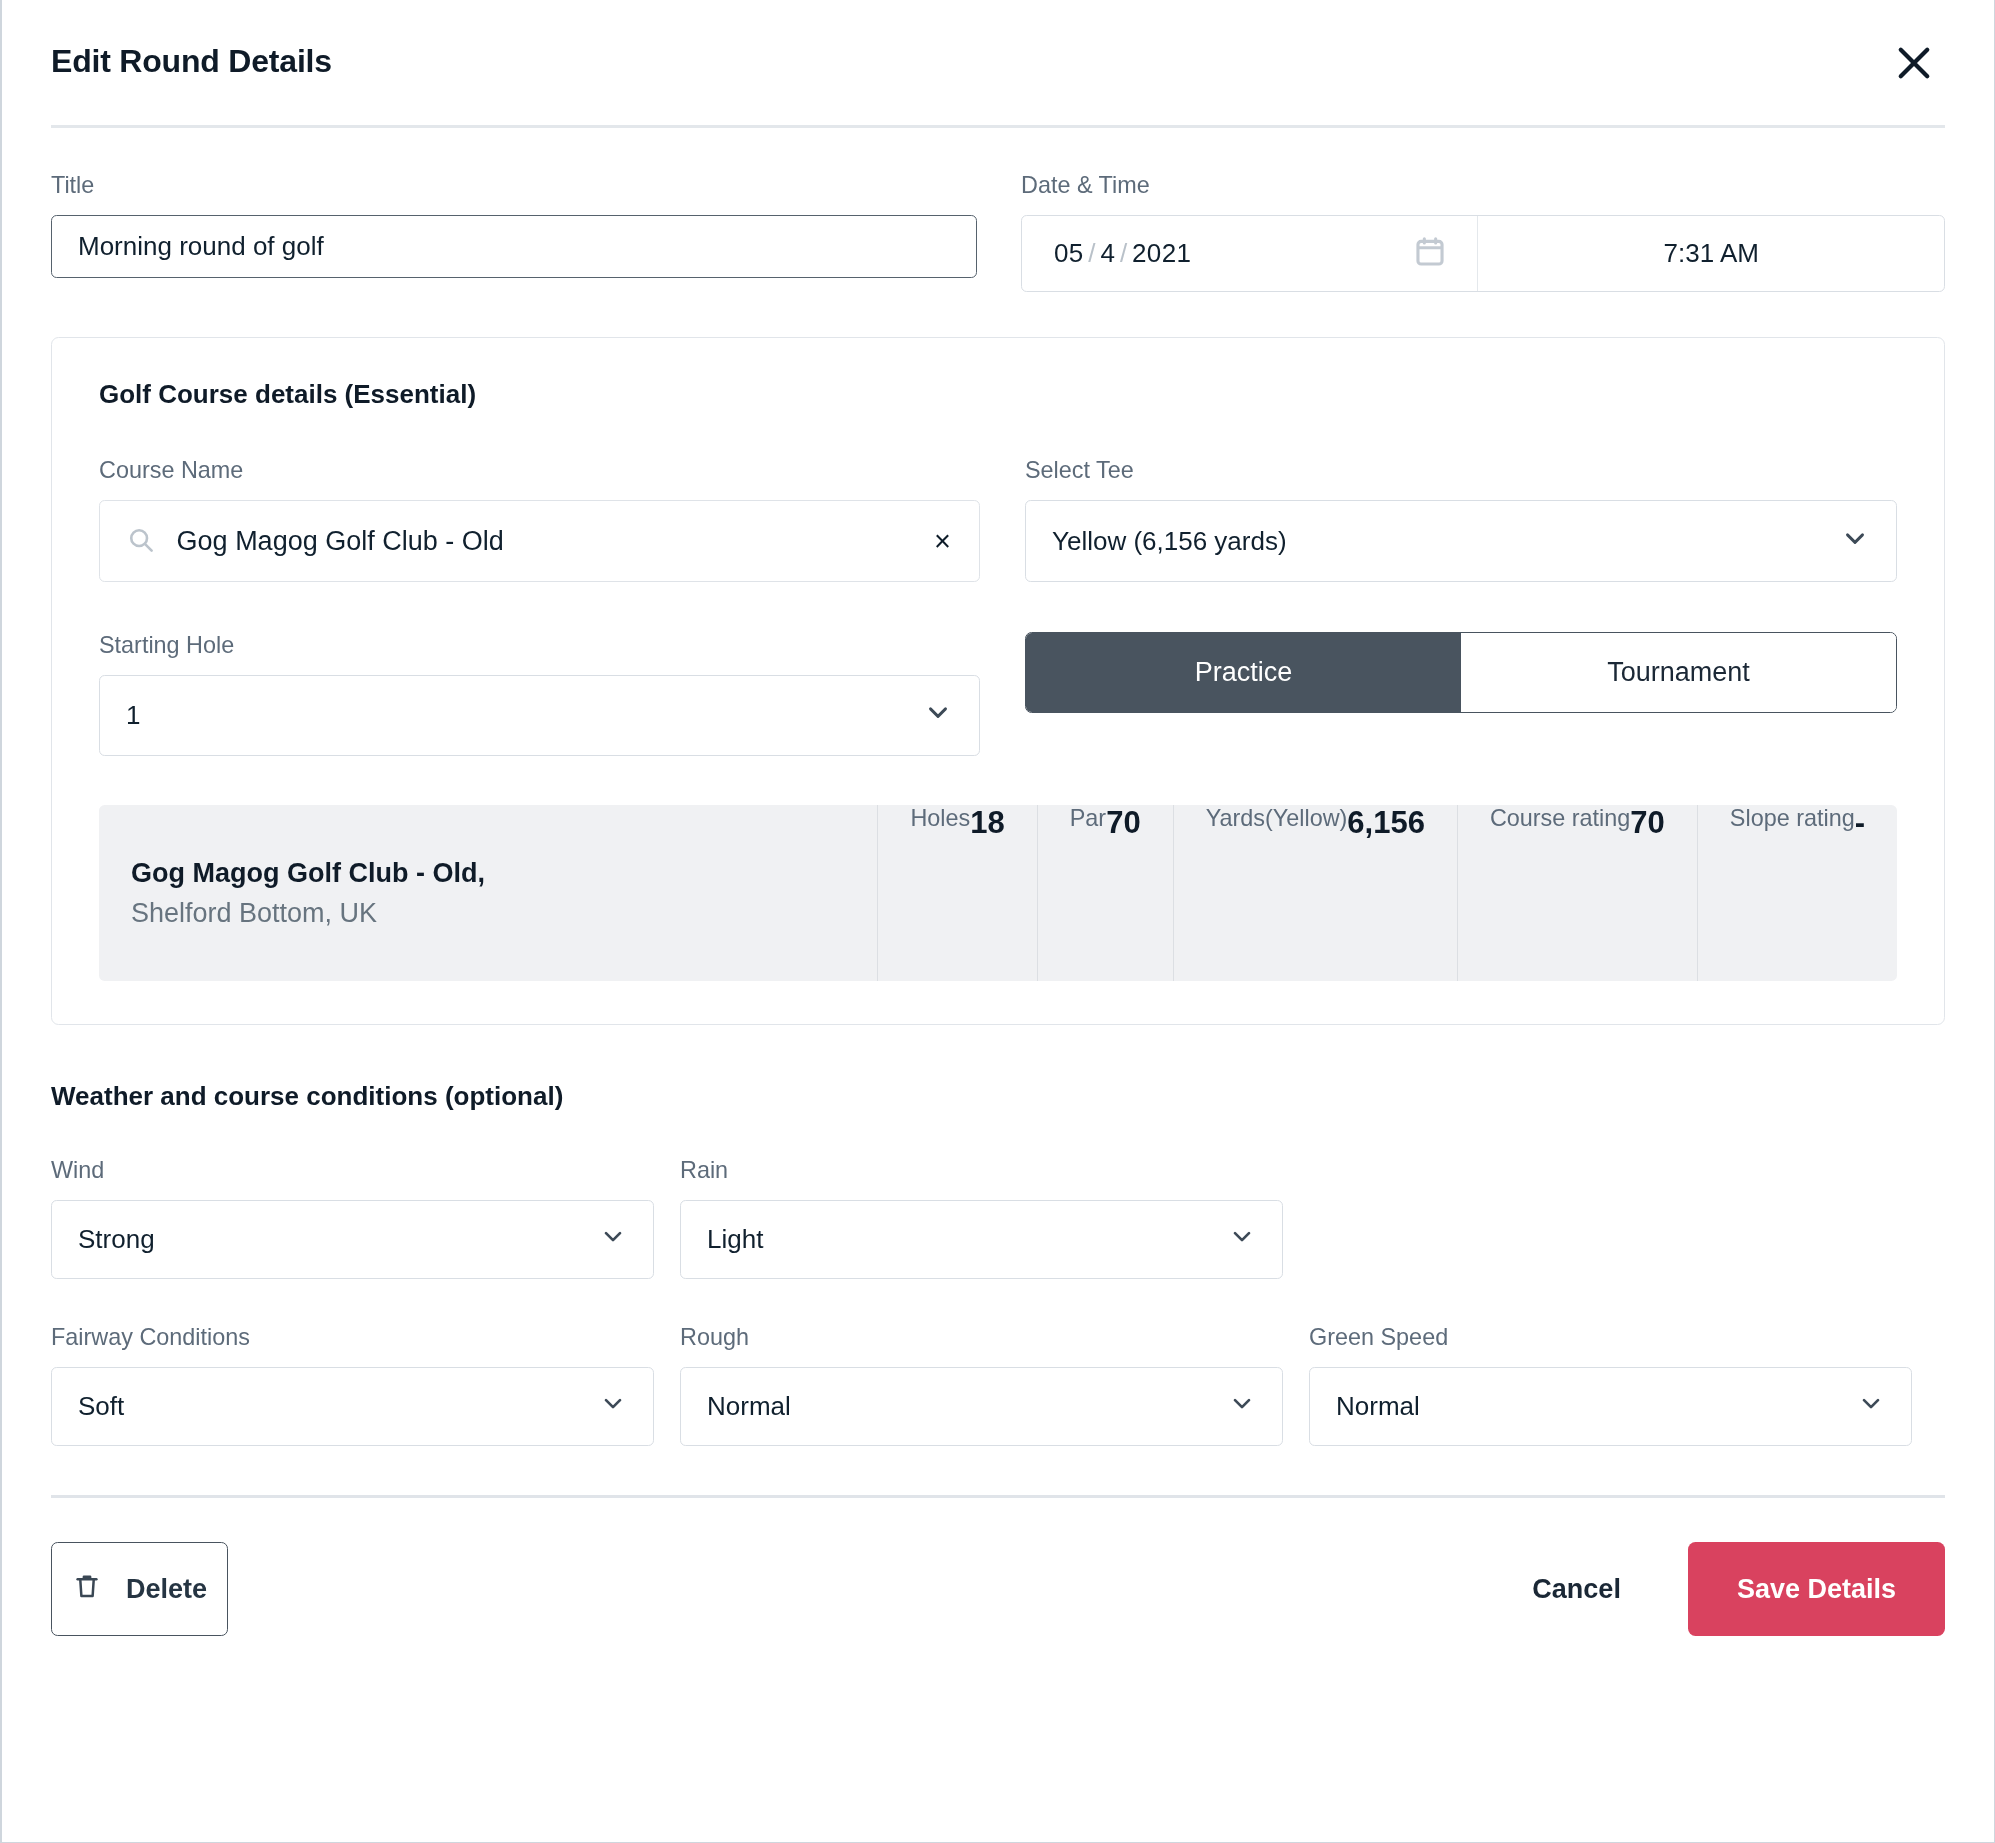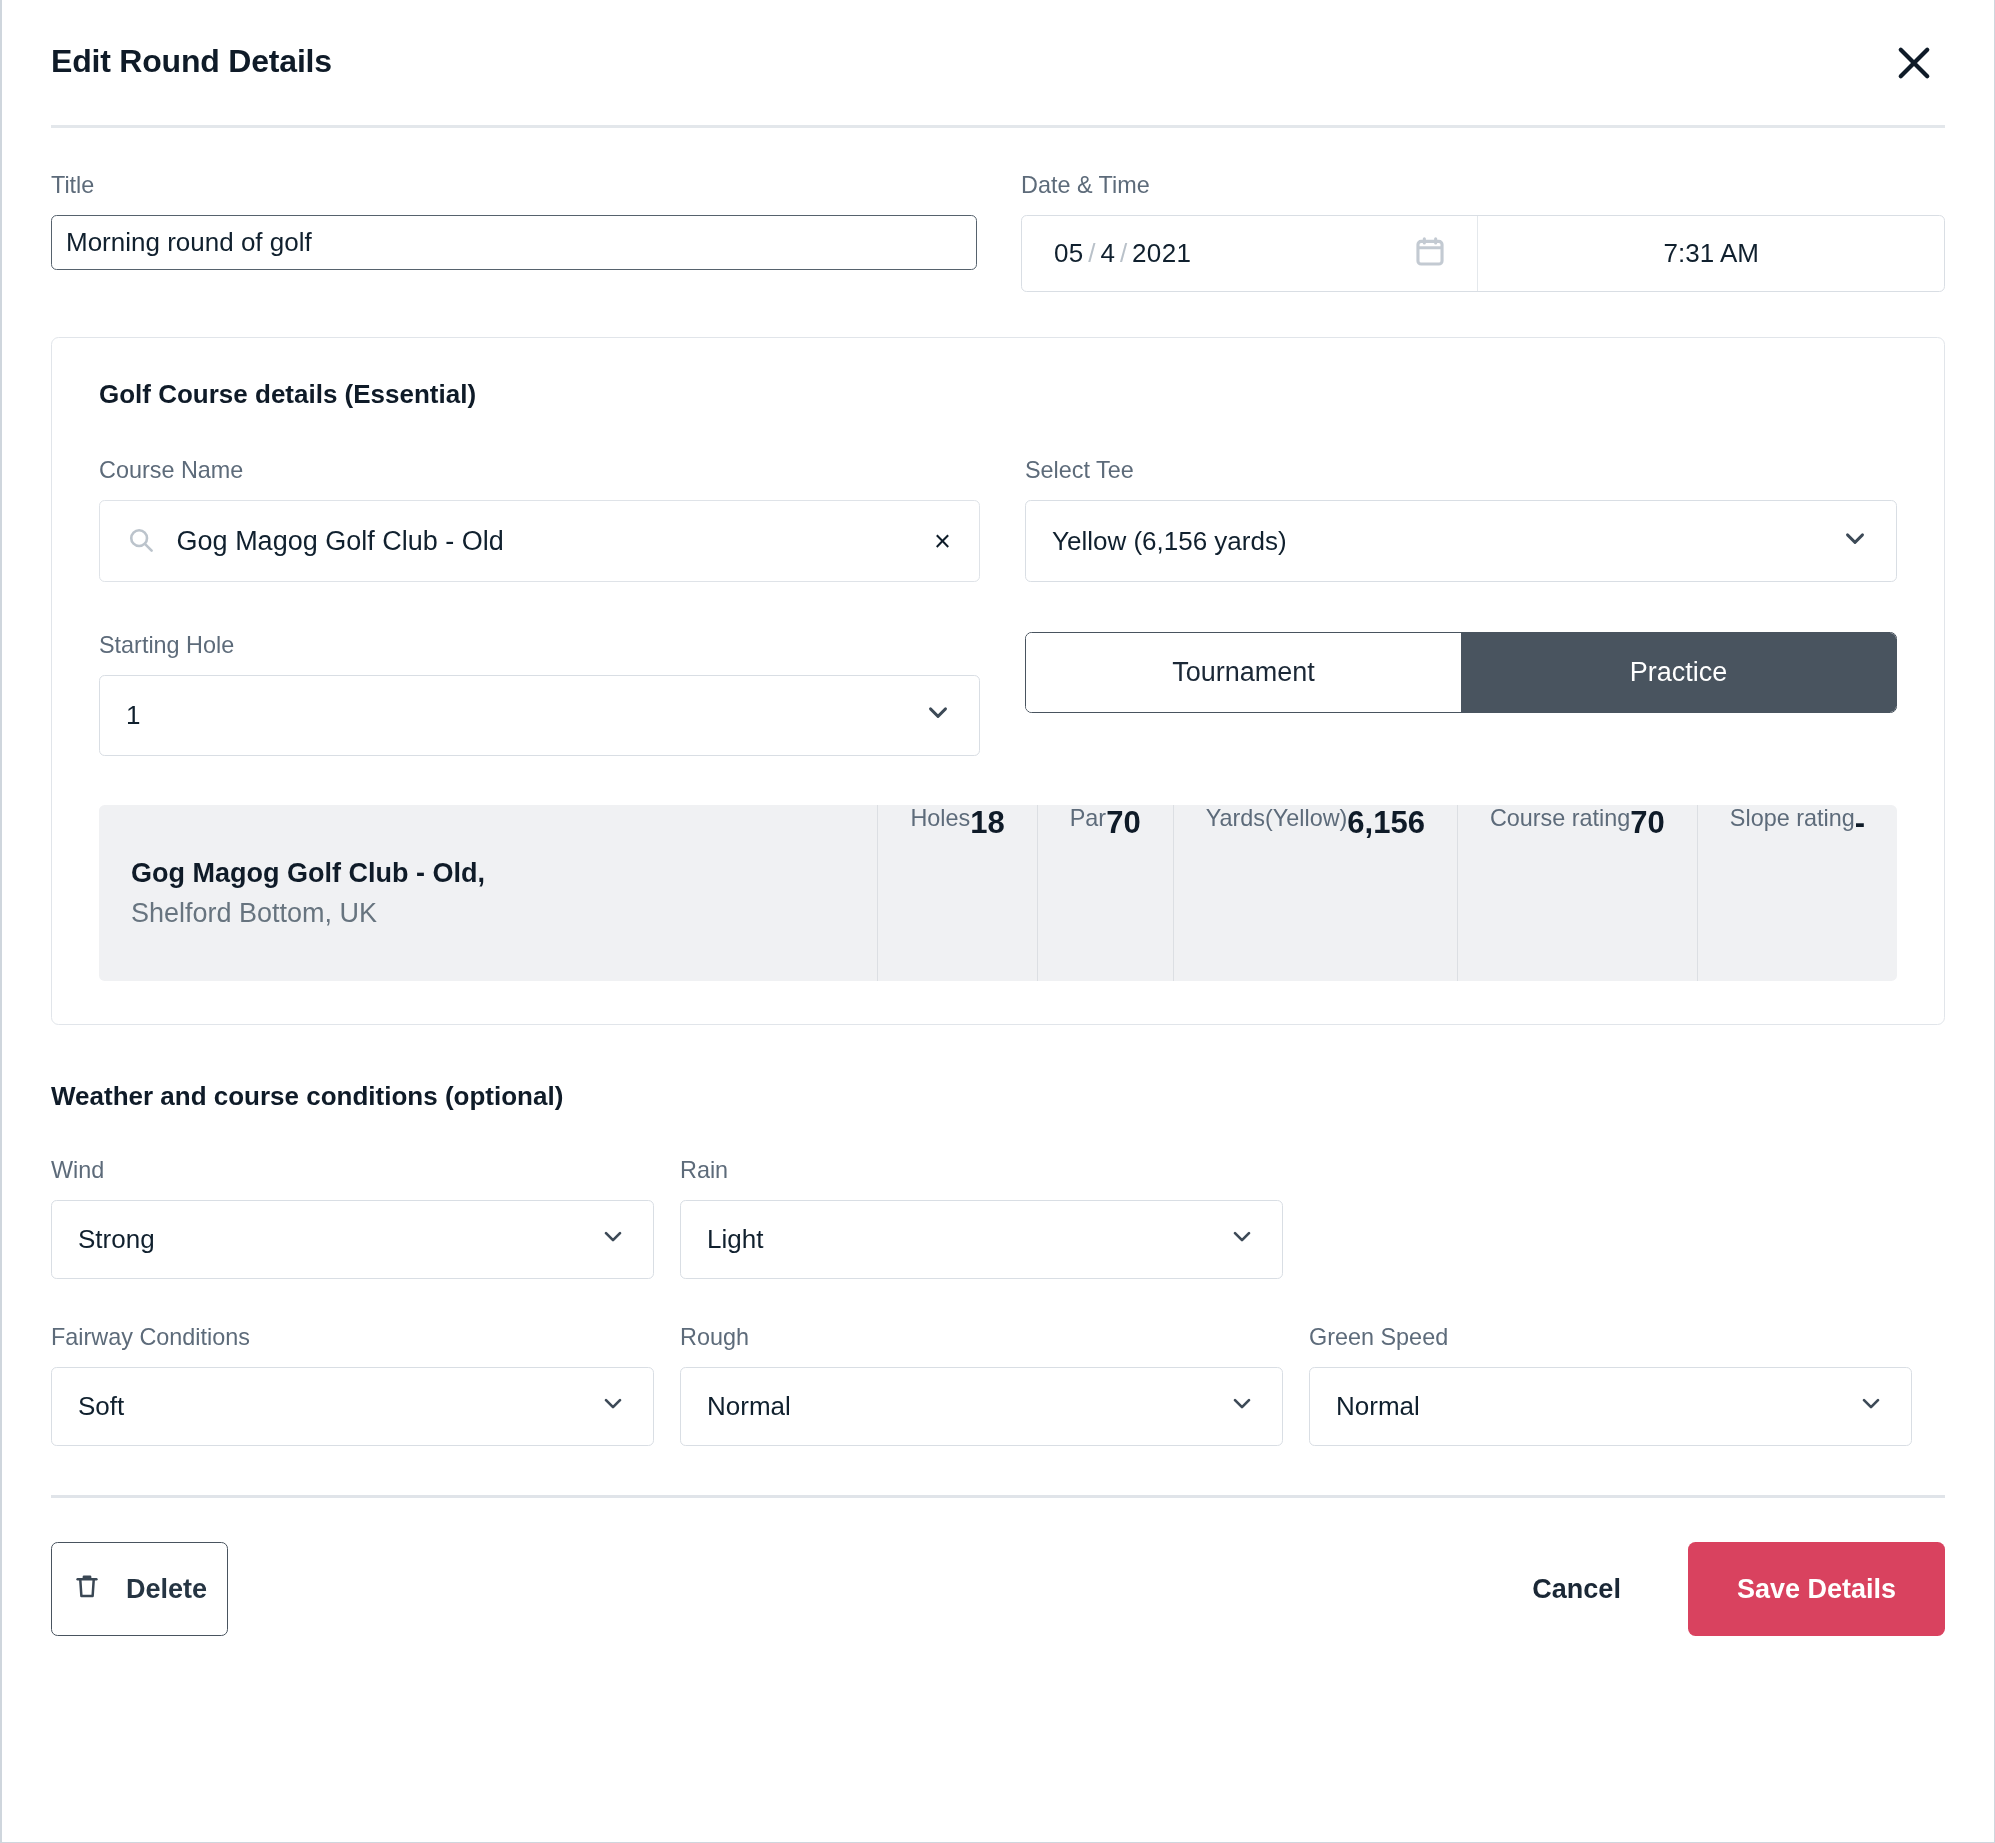--- a/index.html
+++ b/index.html
@@ -51,27 +51,27 @@
   }
 
   
   .field-label {
     font-size: 23.4px;
     color: #5d6b7a;
     margin-bottom: 16px;
     display: block;
   }
   .text-input {
-    height: 55px;
+    height: 63px;
     border: 1.9px solid #d9dee4;
     border-radius: 5.6px;
     background: #fff;
     display: flex;
     align-items: center;
-    padding: 0 14px;
+    padding: 0 26px;
     font-size: 26px;
     color: #10202e;
     text-align: center;
   }
   .text-input.strong-border { border: 1.9px solid #56626d; }
 
   .select-box {
     height: 77px;
     border: 1.9px solid #d9dee4;
     border-radius: 5.6px;
@@ -393,22 +393,22 @@
           <span class="chev">
             <svg width="30" height="30" viewBox="0 0 24 24" aria-hidden="true">
               <path d="M6 9.5 L12 15.5 L18 9.5" fill="none" stroke="#3d4a57" stroke-width="2.3" stroke-linecap="round" stroke-linejoin="round"></path>
             </svg>
           </span>
         </div>
       </div>
 
       <div class="panel-col-right">
         <div class="segmented">
+          <div class="seg active">Practice</div>
           <div class="seg">Tournament</div>
-          <div class="seg active">Practice</div>
         </div>
       </div>
     </div>
 
     <div class="summary">
       <div class="summary-name">
         <div class="line1">Gog Magog Golf Club - Old,</div>
         <div class="line2">Shelford Bottom, UK</div>
       </div>
       <div class="stat">

